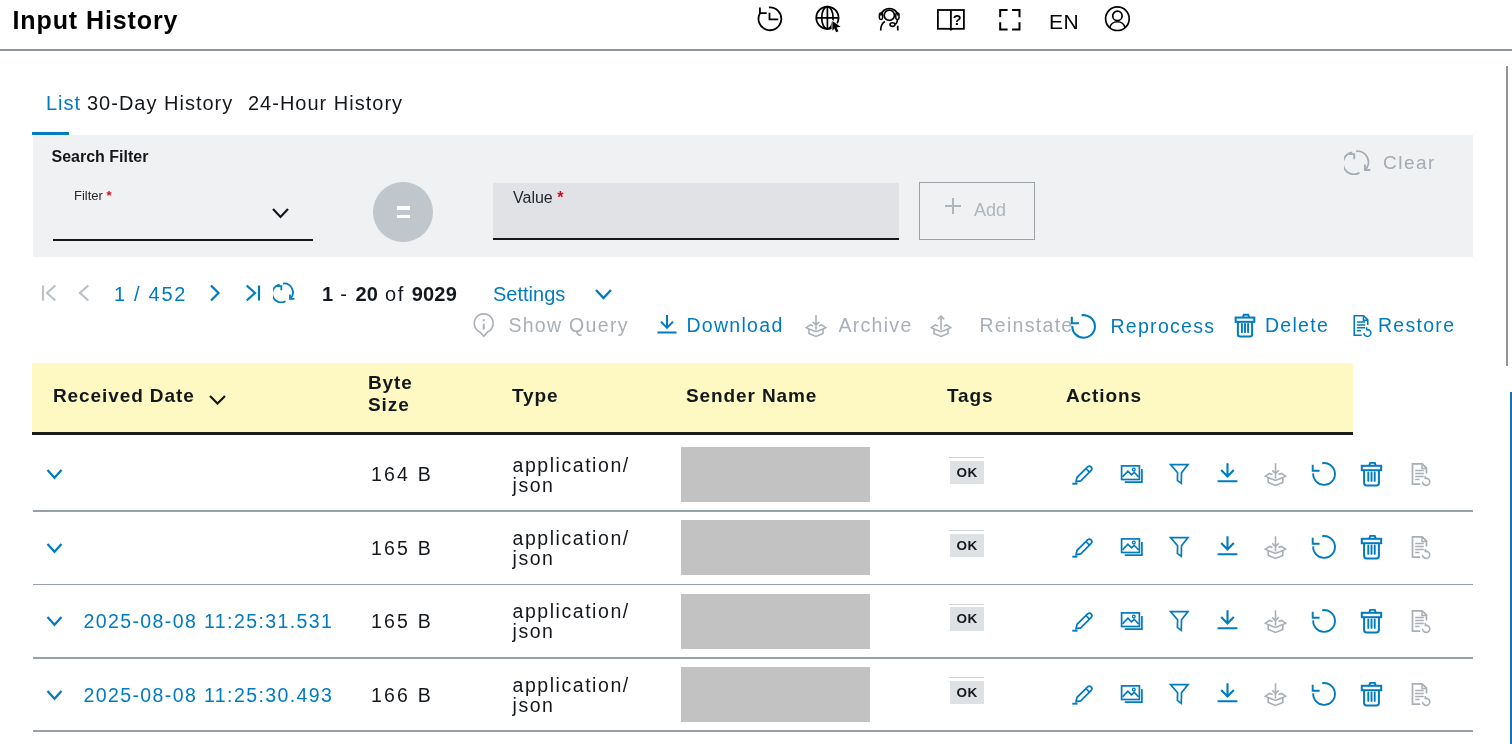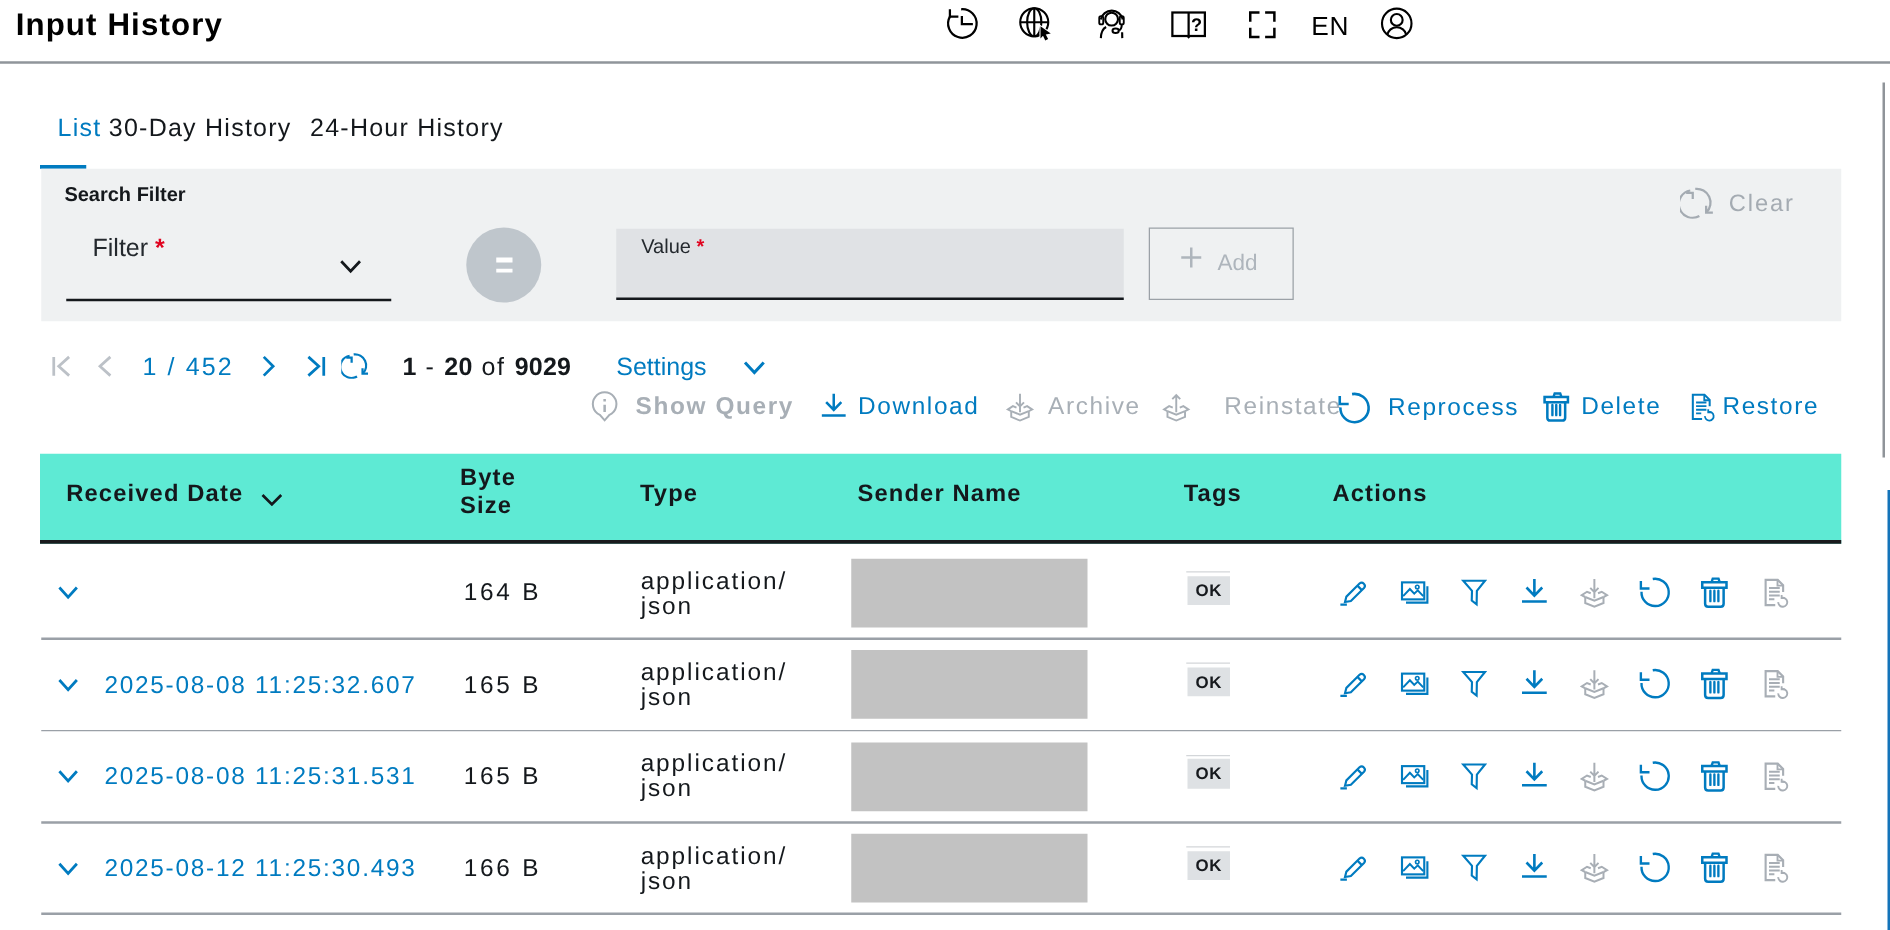--- a/index.html
+++ b/index.html
@@ -16,21 +16,21 @@
   #en { left:1049px; top:10px; font-size:21px; color:#000; letter-spacing:0.5px; }
 
   
   .tab { position:absolute; top:92px; font-size:20px; color:#14181c; letter-spacing:1.0px; }
   #tab1 { left:46px; color:#007bc0;text-align:right; }
   #tabline { left:32px; top:131.5px; width:37px; height:3px; background:#007bc0; }
 
   
   #panel { left:33px; top:135px; width:1440px; height:122px; background:#eff1f2; }
   #sf { left:51.5px; top:147.5px; font-size:16px; font-weight:bold; color:#14181c; }
-  #flabel { left:74px; top:188px; font-size:20px; color:#24292e;text-align:right; }
+  #flabel { left:74px; top:188px; font-size:13px; color:#24292e;text-align:right; }
   .req { color:#e00420; font-weight:bold; }
   #funder { left:53px; top:239px; width:260px; height:1.5px; background:#14181c; }
   #fchev { left:271px; top:206px; width:19px; height:14px; color:#14181c; }
   #eqcircle { left:373px; top:182px; width:60px; height:60px; border-radius:50%;
     background:#bfc6cc; }
   .eqbar { position:absolute; left:24px; width:13px; height:3.5px; background:#fff; }
   #vfield { left:493px; top:182.5px; width:406px; height:57.5px; background:#e0e2e5;
     border-bottom:2px solid #14181c; }
   #vlabel { left:20px; top:6px; font-size:16px; color:#24292e; position:absolute; }
   #addbtn { left:919px; top:182px; width:116px; height:58px; border:1px solid #9ba1a7;
@@ -50,21 +50,21 @@
   #set-chev { left:594px; top:287px; width:19px; height:14px; color:#007bc0; position:absolute; }
 
   
   .tb { position:absolute; top:312px; height:26px; white-space:nowrap; font-size:19.5px; }
   .tb svg { width:26px; height:26px; vertical-align:middle; }
   .tb span { vertical-align:middle; margin-left:0; letter-spacing:1.3px; }
   .tb.dis { color:#a8afb6; }
   .tb.act { color:#007bc0; }
 
   
-  #thead { left:32px; top:363px; width:1441px; height:71.5px; background:#5eead4;
+  #thead { left:32px; top:363px; width:1321px; height:71.5px; background:#fef9c3;
     border-bottom:3px solid #191b1d; font-size:19px; font-weight:bold; color:#14181c; }
   .th { position:absolute; top:21.5px; letter-spacing:0.9px; }
   .row { position:absolute; left:0; width:1512px; }
   .rowsep { position:absolute; left:33px; width:1440px; height:1.5px; background:#9aa0a7; }
   .rchev { position:absolute; left:46px; width:17px; height:12.5px; color:#007bc0; }
   .rdate { position:absolute; left:83.5px; font-size:19.5px; color:#007bc0; letter-spacing:1.4px; line-height:19px; }
   .rsize { position:absolute; left:371px; font-size:19.5px; color:#14181c; letter-spacing:2.2px; line-height:19px; }
   .rtype { position:absolute; left:512.5px; font-size:19.5px; color:#14181c; line-height:20px; letter-spacing:1.55px; }
   .rbox  { position:absolute; left:681px; width:189px; height:55px; background:#c2c2c2; }
   .rtagline { position:absolute; left:949px; width:35px; height:1px; background:#d3d6d9; }
@@ -175,21 +175,21 @@
 <div class="abs" id="settings">Settings</div>
 <svg class="abs" id="set-chev" viewBox="0 0 19 14">
     <path d="M2 3 L9.5 11 L17 3" fill="none" stroke="currentColor" stroke-width="2.4"></path>
   </svg>
 
 <div class="tb dis" style="left:471px;">
   <svg viewBox="0 0 27 27">
       <path d="M9.2 20.7 A9.8 9.8 0 1 1 17.2 20.7 L13.2 25.2 Z" fill="none" stroke="currentColor" stroke-width="1.7"></path>
   <path d="M13.2 7.4 V9.6 M13.2 12.2 V18.2" stroke="currentColor" stroke-width="2.1" fill="none"></path>
     </svg>
-  <span style="margin-left:6px;font-weight:bold;">Show Query</span>
+  <span style="margin-left:6px;">Show Query</span>
 </div>
 <div class="tb act" style="left:654px;">
   <svg viewBox="0 0 27 27">
       <path d="M13.5 3.2 V16 M7.2 10 L13.5 16.5 L19.8 10 M3.6 21.2 H23.4" fill="none" stroke="currentColor" stroke-width="2.1"></path>
     </svg>
   <span style="margin-left:1px;">Download</span>
 </div>
 <div class="tb dis" style="left:803px;">
   <svg viewBox="0 0 27 27">
     <path d="M13.5 3.2 V18.5 M10.2 10.3 L13.5 13.7 L16.8 10.3" fill="none" stroke="currentColor" stroke-width="1.6"></path>
@@ -321,21 +321,20 @@
         <use href="#i-trash"></use>
       </svg><svg style="color:#a8aeb5;">
         <use href="#i-docr"></use>
       </svg>
   </div>
 </div>
 <div class="row" style="top:511px; height:73px;">
   <svg class="rchev" style="top:30.5px;">
       <use href="#i-chev"></use>
     </svg>
-  <div class="rdate" style="top:27.5px;">2025-08-08 11:25:32.607</div>
   <div class="rsize" style="top:27.5px;">165 B</div>
   <div class="rtype" style="top:16.5px;">application/<br>json</div>
   <div class="rbox" style="top:9px;"></div>
   <div class="rtagline" style="top:19px;"></div>
   <div class="rtag" style="top:22.5px;">OK</div>
   <div class="ricons" style="top:22px;">
     <svg style="color:#007bc0;">
         <use href="#i-pencil"></use>
       </svg><svg style="color:#007bc0;">
         <use href="#i-img"></use>
@@ -381,21 +380,21 @@
         <use href="#i-trash"></use>
       </svg><svg style="color:#a8aeb5;">
         <use href="#i-docr"></use>
       </svg>
   </div>
 </div>
 <div class="row" style="top:658px; height:73px;">
   <svg class="rchev" style="top:30.5px;">
       <use href="#i-chev"></use>
     </svg>
-  <div class="rdate" style="top:27.5px;">2025-08-12 11:25:30.493</div>
+  <div class="rdate" style="top:27.5px;">2025-08-08 11:25:30.493</div>
   <div class="rsize" style="top:27.5px;">166 B</div>
   <div class="rtype" style="top:16.5px;">application/<br>json</div>
   <div class="rbox" style="top:9px;"></div>
   <div class="rtagline" style="top:19px;"></div>
   <div class="rtag" style="top:22.5px;">OK</div>
   <div class="ricons" style="top:22px;">
     <svg style="color:#007bc0;">
         <use href="#i-pencil"></use>
       </svg><svg style="color:#007bc0;">
         <use href="#i-img"></use>

